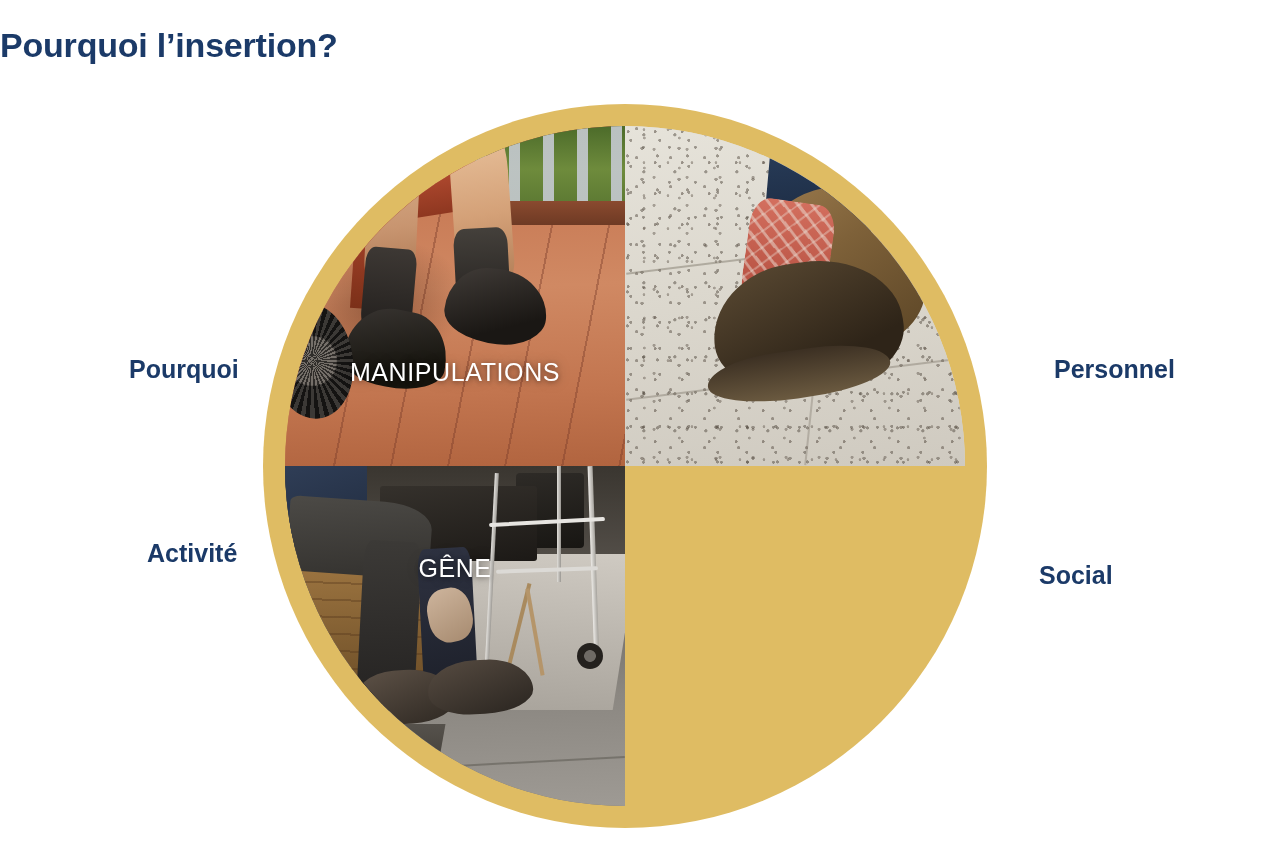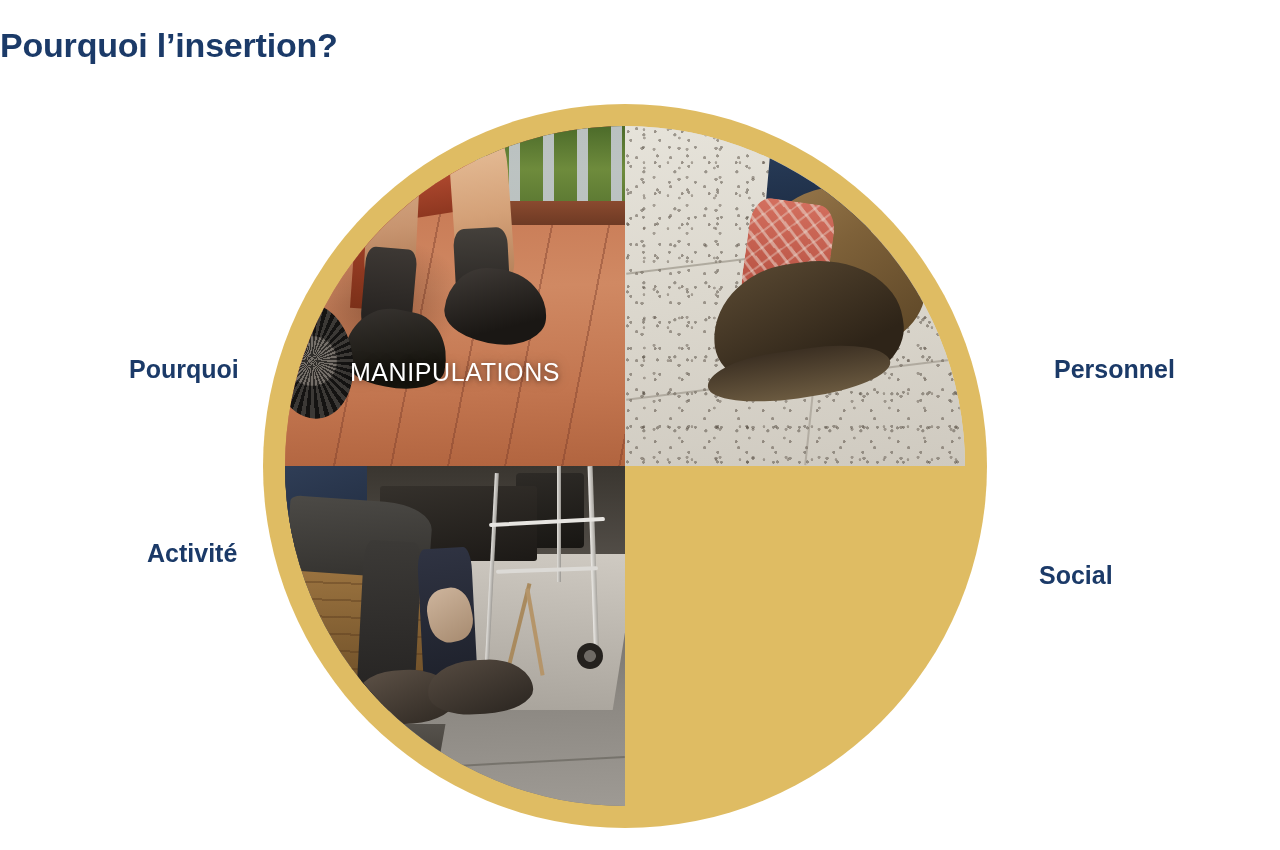--- a/index.html
+++ b/index.html
@@ -431,20 +431,21 @@
           <div class="walker-bar"></div>
           <div class="walker-bar2"></div>
           <div class="cane"></div>
           <div class="cane2"></div>
           <div class="wheel-sm"></div>
           <div class="mat"></div>
           <div class="shoe1"></div>
           <div class="shoe2"></div>
           <div class="floorline1"></div>
         </div>
+        <div class="quad-label">GÊNE</div>
       </div>
 
     </div>
   </div>
 
   <div class="axis-label" id="lbl-physique">Pourquoi</div>
   <div class="axis-label" id="lbl-personnel">Personnel</div>
   <div class="axis-label" id="lbl-activite">Activité</div>
   <div class="axis-label" id="lbl-social">Social</div>
 

